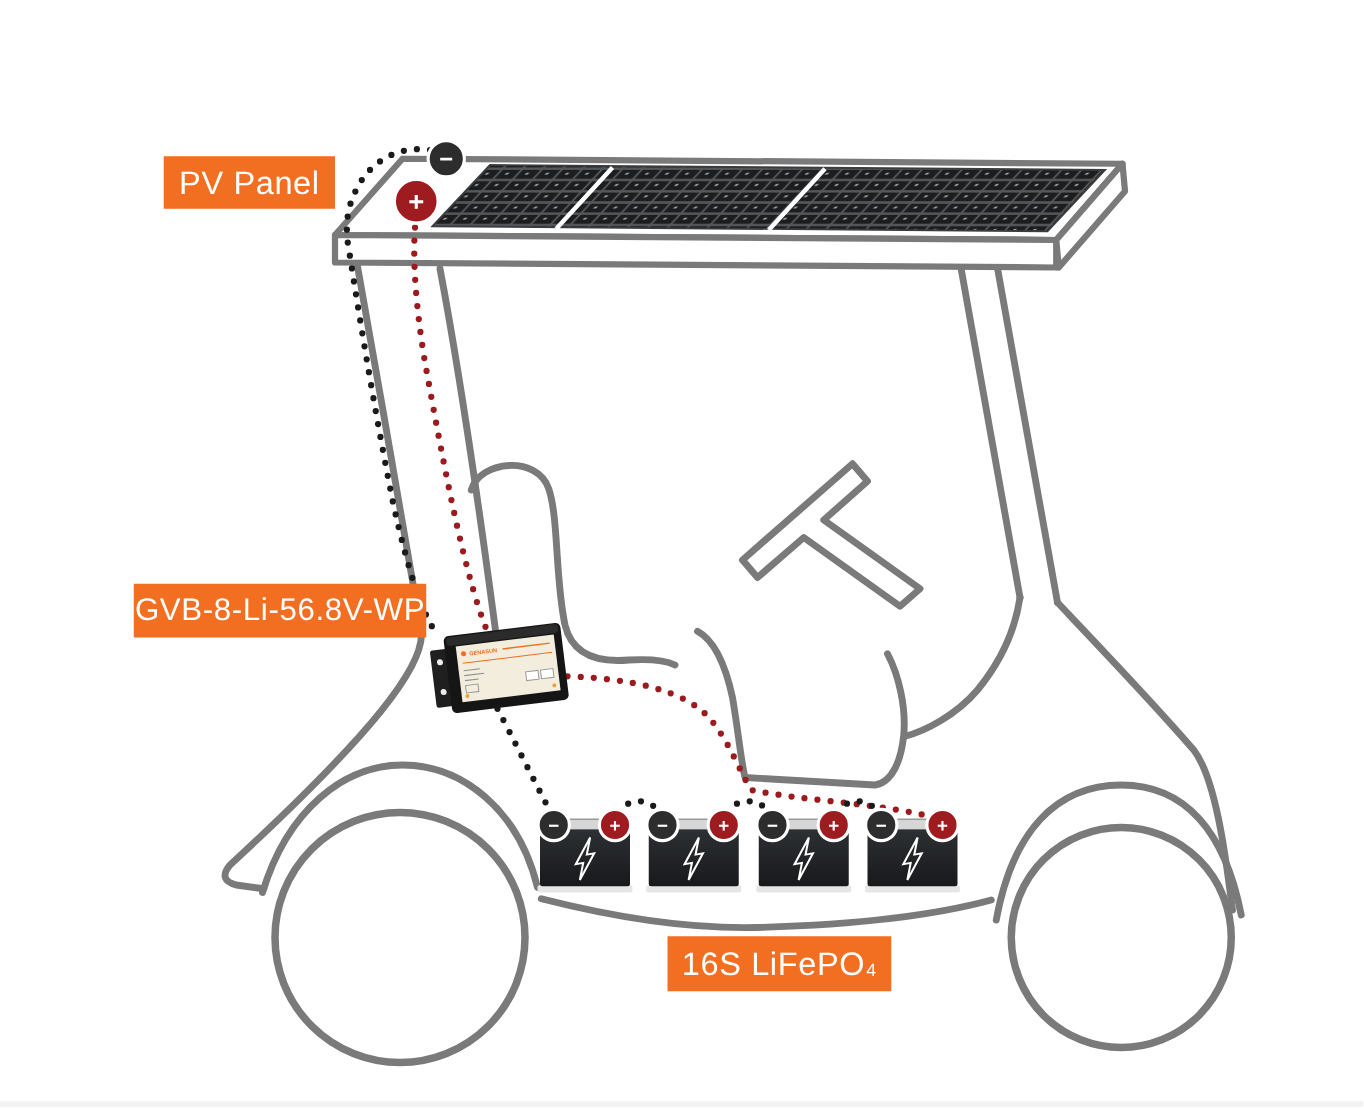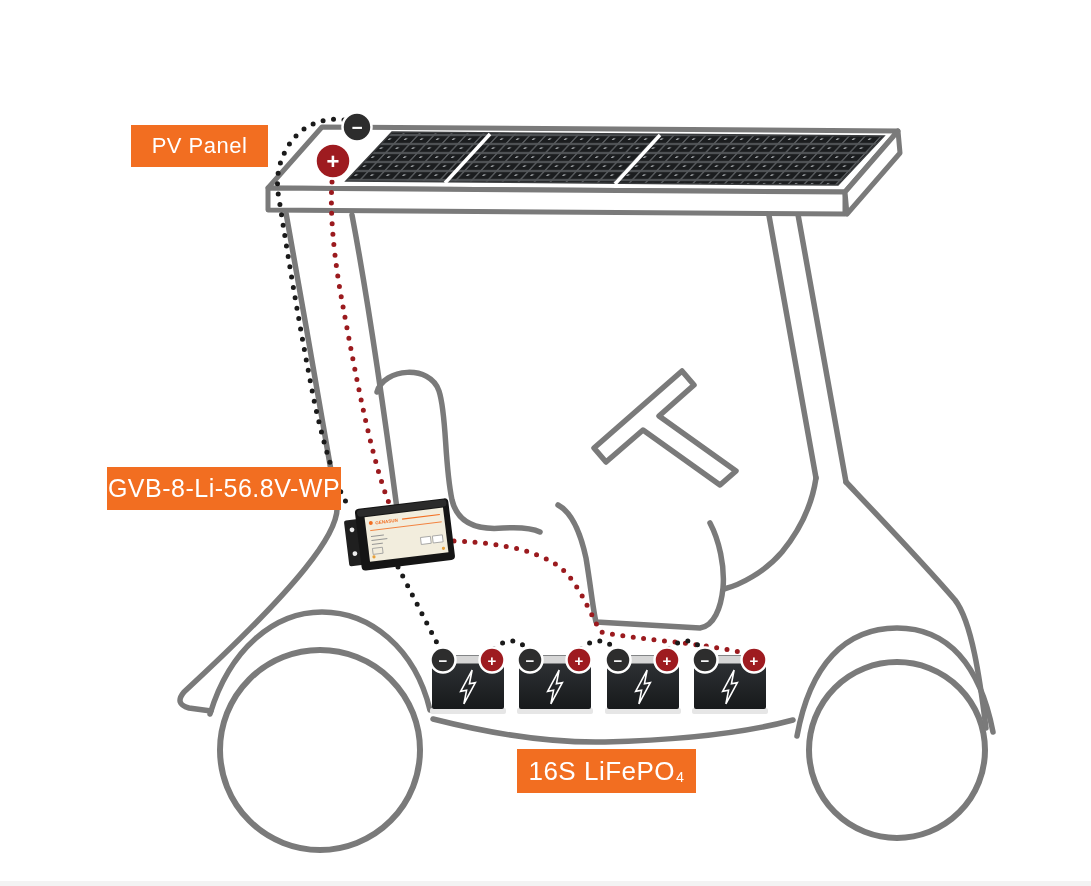--- a/index.html
+++ b/index.html
@@ -6,23 +6,23 @@
   .stage{
     position:relative;width:1091px;height:886px;background:#ffffff;overflow:hidden;
     font-family:"Liberation Sans", sans-serif;
   }
   .stage svg{position:absolute;left:0;top:0;}
   .label{
     position:absolute;display:flex;align-items:center;justify-content:center;
     background:#F26E21;color:#ffffff;font-weight:400;letter-spacing:.5px;
     white-space:nowrap;
   }
-  .label-pv{left:131px;top:125px;width:137px;height:42px;font-size:22px;}
+  .label-pv{left:131px;top:125px;width:137px;height:42px;font-size:26px;}
   .label-gvb{left:107px;top:467px;width:234px;height:43px;font-size:25px;text-align:right;}
-  .label-bank{left:517px;top:749px;width:179px;height:44px;font-size:26px;}
+  .label-bank{left:534px;top:749px;width:179px;height:44px;font-size:26px;}
   .label-bank sub{font-size:.55em;transform:translateY(6px);margin-left:1px;}
   .bottom-edge{position:absolute;left:0;bottom:0;width:100%;height:5px;background:#F3F3F3;}
   .term-text{fill:#ffffff;font-family:"Liberation Sans",sans-serif;font-weight:bold;text-anchor:middle;}
 </style>
 </head>
 <body>
 
 <div class="stage">
 
 <svg width="1091" height="886" viewBox="0 0 1091 886">

